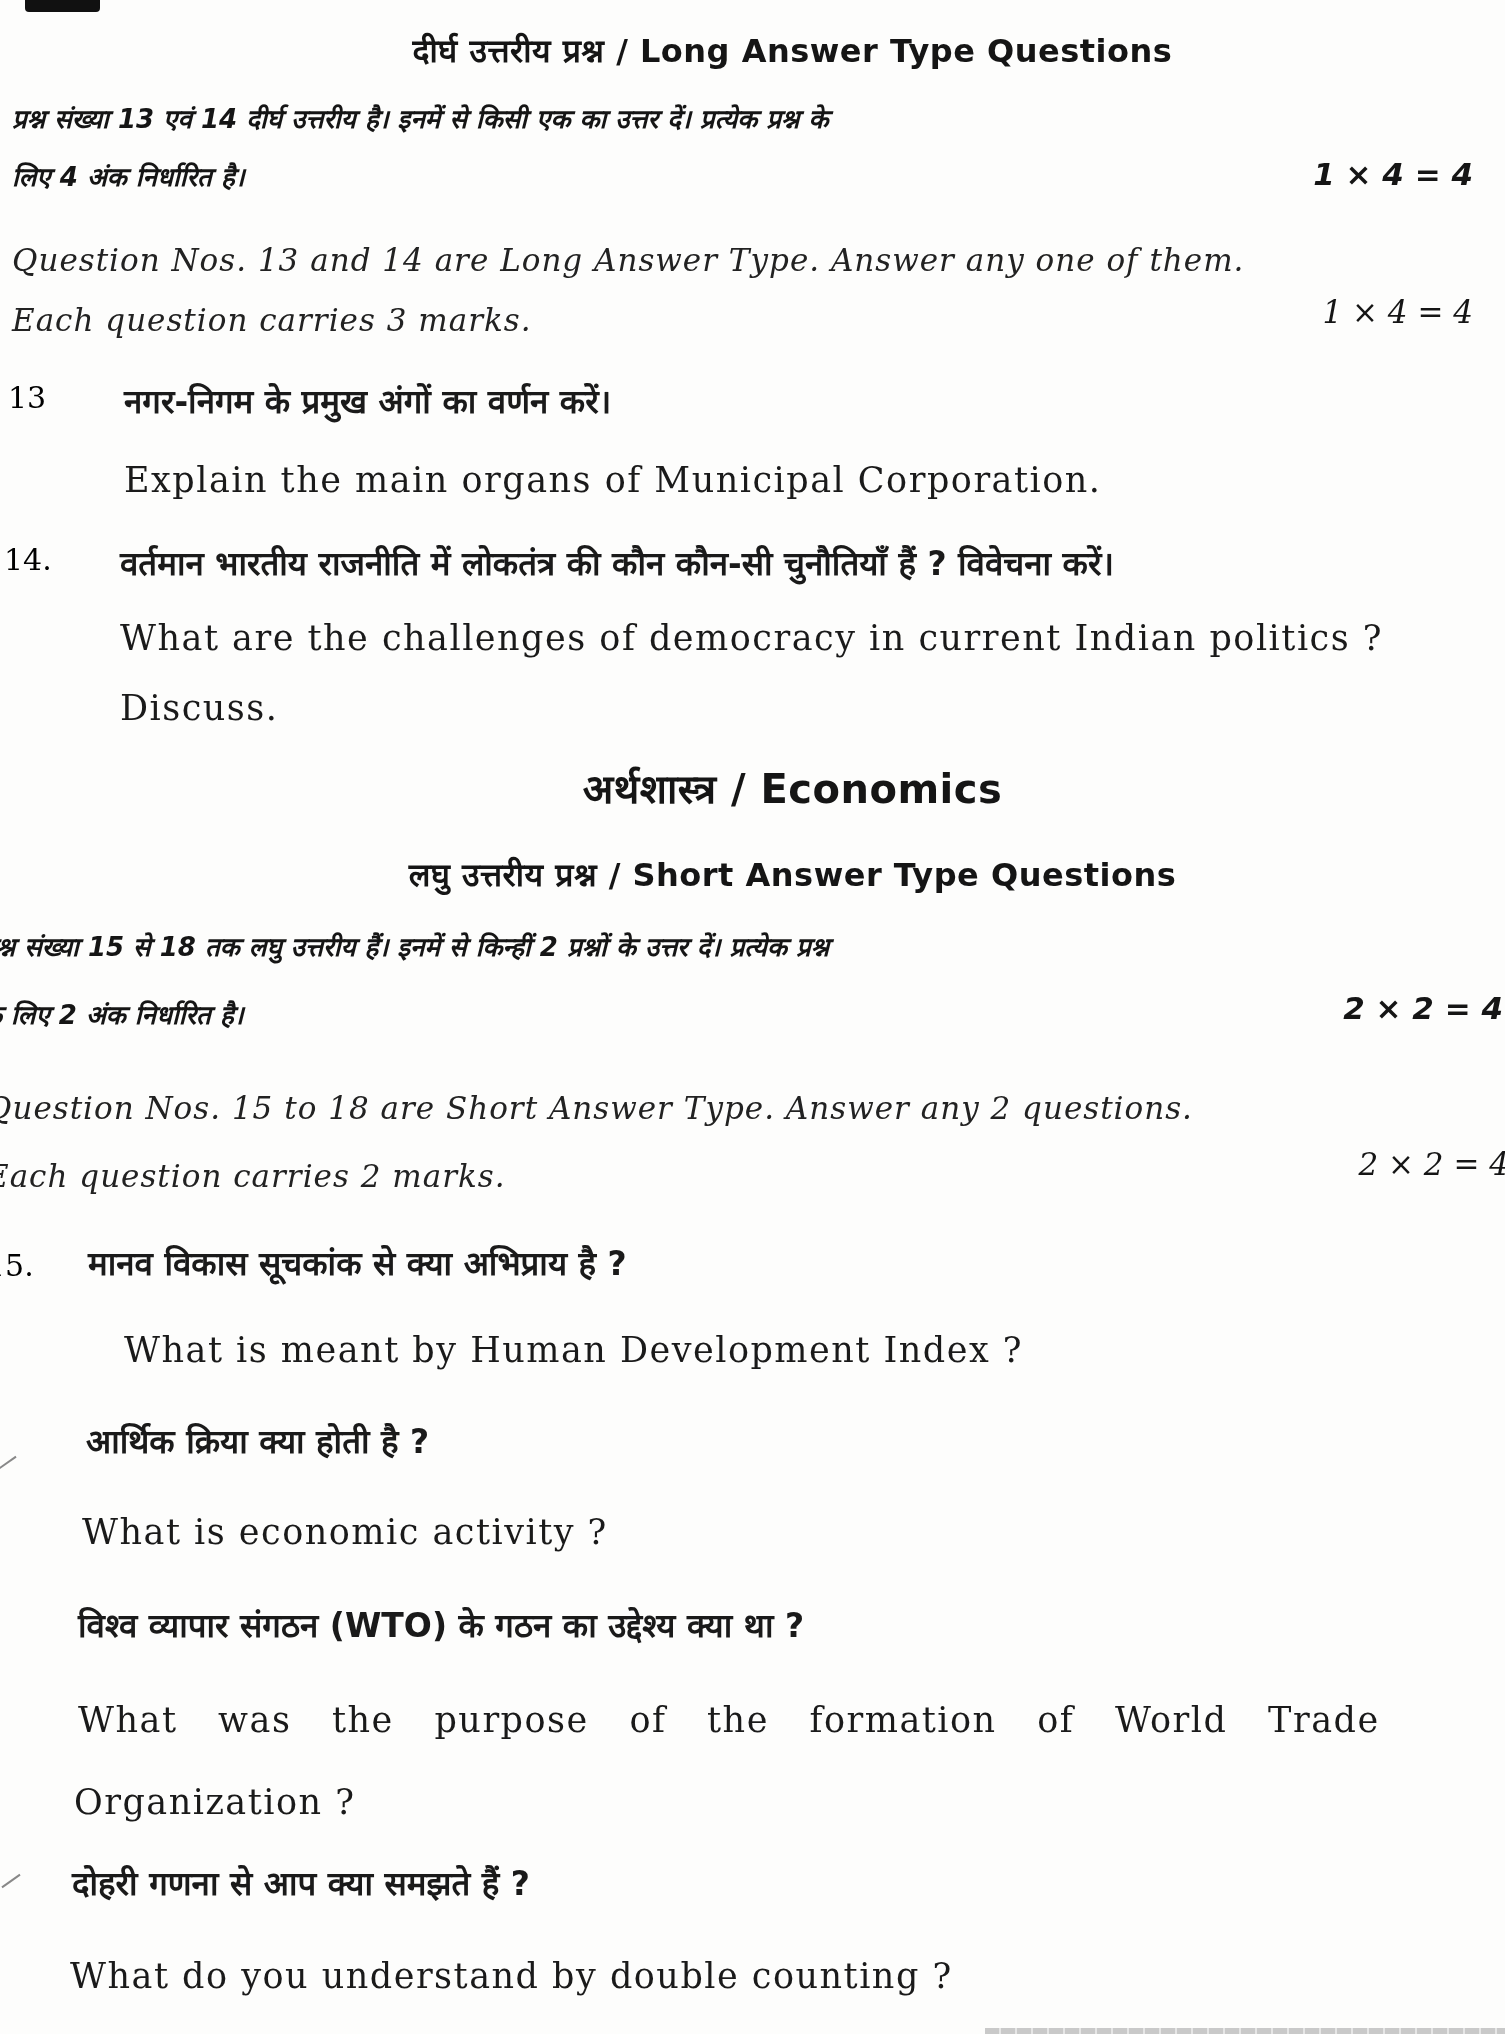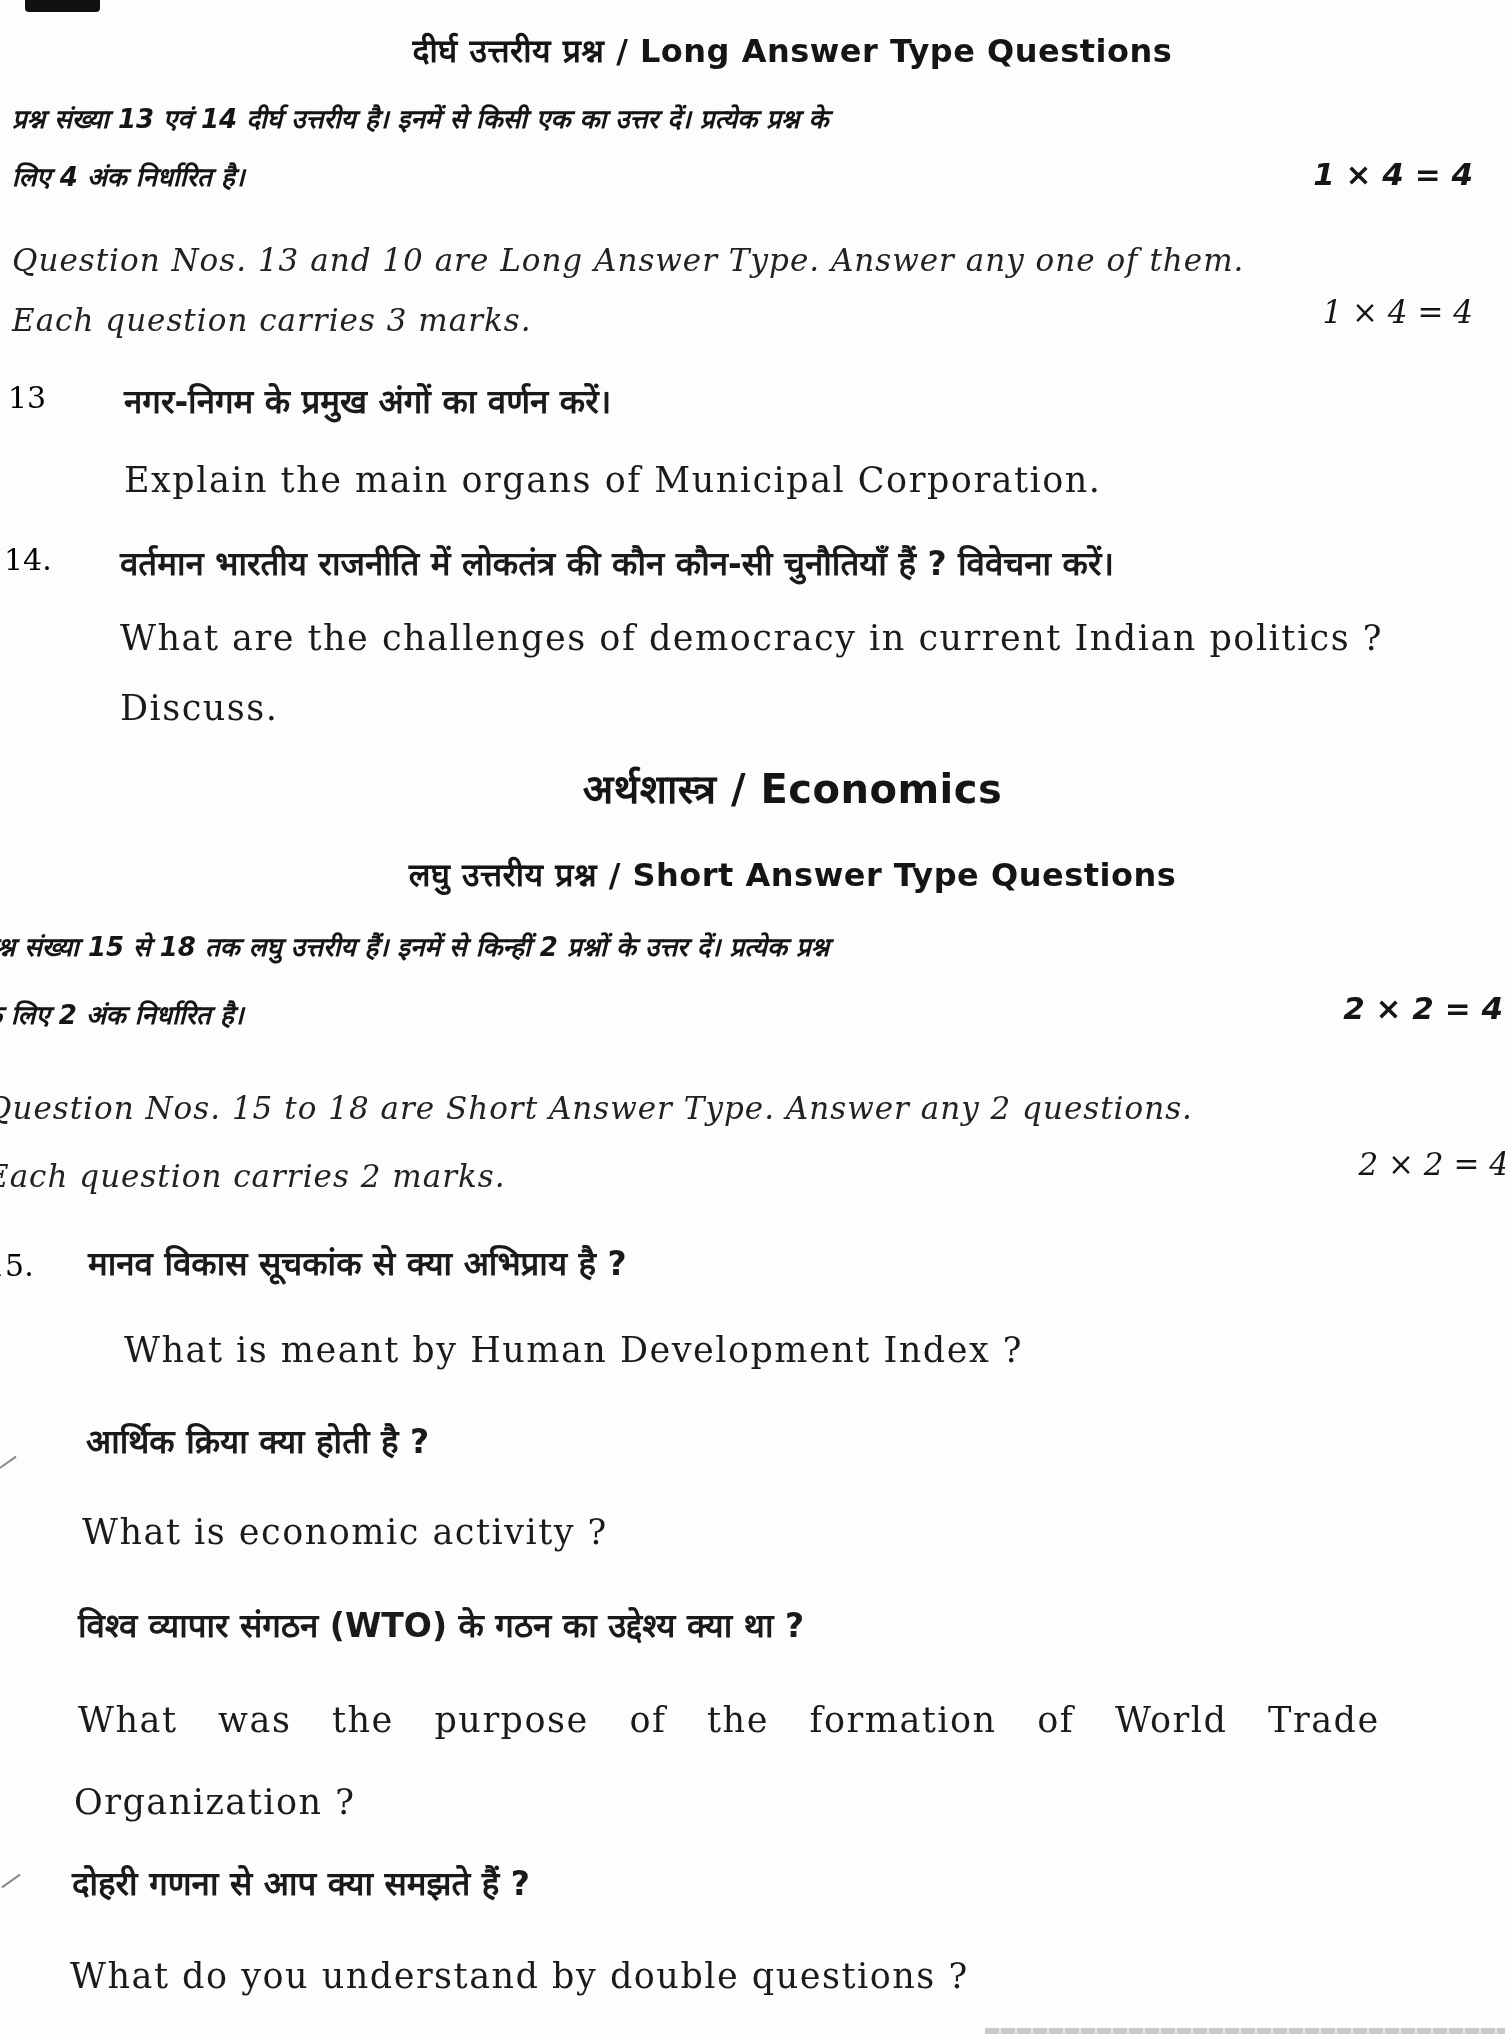--- a/index.html
+++ b/index.html
@@ -49,21 +49,21 @@
   <div class="abs heading" style="top:28px;">
     <span>दीर्घ उत्तरीय प्रश्न</span>
     <span>/</span>
     <span>Long Answer Type Questions</span>
   </div>
 
   <div class="abs hi-instr" style="left:12px; top:100px;">प्रश्न संख्या 13 एवं 14 दीर्घ उत्तरीय है। इनमें से किसी एक का उत्तर दें। प्रत्येक प्रश्न के</div>
   <div class="abs hi-instr" style="left:12px; top:158px;">लिए 4 अंक निर्धारित है।</div>
   <div class="abs marks bold" style="right:32px; top:156px;">1 × 4 = 4</div>
 
-  <div class="abs en-instr" style="left:12px; top:242px;">Question Nos. 13 and 10 are Long Answer Type. Answer any one of them.</div>
+  <div class="abs en-instr" style="left:12px; top:242px;">Question Nos. 13 and 14 are Long Answer Type. Answer any one of them.</div>
   <div class="abs en-instr" style="left:12px; top:302px;">Each question carries 3 marks.</div>
   <div class="abs marks" style="right:32px; top:294px;">1 × 4 = 4</div>
 
   <div class="abs qnum" style="left:8px; top:380px;">13</div>
   <div class="abs hi-q" style="left:124px; top:378px;">नगर-निगम के प्रमुख अंगों का वर्णन करें।</div>
   <div class="abs en-q" style="left:124px; top:460px;">Explain the main organs of Municipal Corporation.</div>
 
   <div class="abs qnum" style="left:4px; top:542px;">14.</div>
   <div class="abs hi-q" style="left:120px; top:540px;">वर्तमान भारतीय राजनीति में लोकतंत्र की कौन कौन-सी चुनौतियाँ हैं ? विवेचना करें।</div>
   <div class="abs en-q" style="left:120px; top:618px;">What are the challenges of democracy in current Indian politics ?</div>
@@ -96,16 +96,16 @@
   <div class="pencil-mark" style="left:-4px; top:1462px;"></div>
   <div class="abs hi-q" style="left:86px; top:1418px;">आर्थिक क्रिया क्या होती है ?</div>
   <div class="abs en-q" style="left:82px; top:1512px;">What is economic activity ?</div>
 
   <div class="abs hi-q" style="left:78px; top:1602px;">विश्व व्यापार संगठन (WTO) के गठन का उद्देश्य क्या था ?</div>
   <div class="abs en-q wide" style="left:78px; top:1700px;">What was the purpose of the formation of World Trade</div>
   <div class="abs en-q" style="left:74px; top:1782px;">Organization ?</div>
 
   <div class="pencil-mark" style="left:0px; top:1880px;"></div>
   <div class="abs hi-q" style="left:72px; top:1860px;">दोहरी गणना से आप क्या समझते हैं ?</div>
-  <div class="abs en-q" style="left:70px; top:1956px;">What do you understand by double questions ?</div>
+  <div class="abs en-q" style="left:70px; top:1956px;">What do you understand by double counting ?</div>
 
   <div class="bottom-bar"></div>
 </div>
 
 </body></html>

